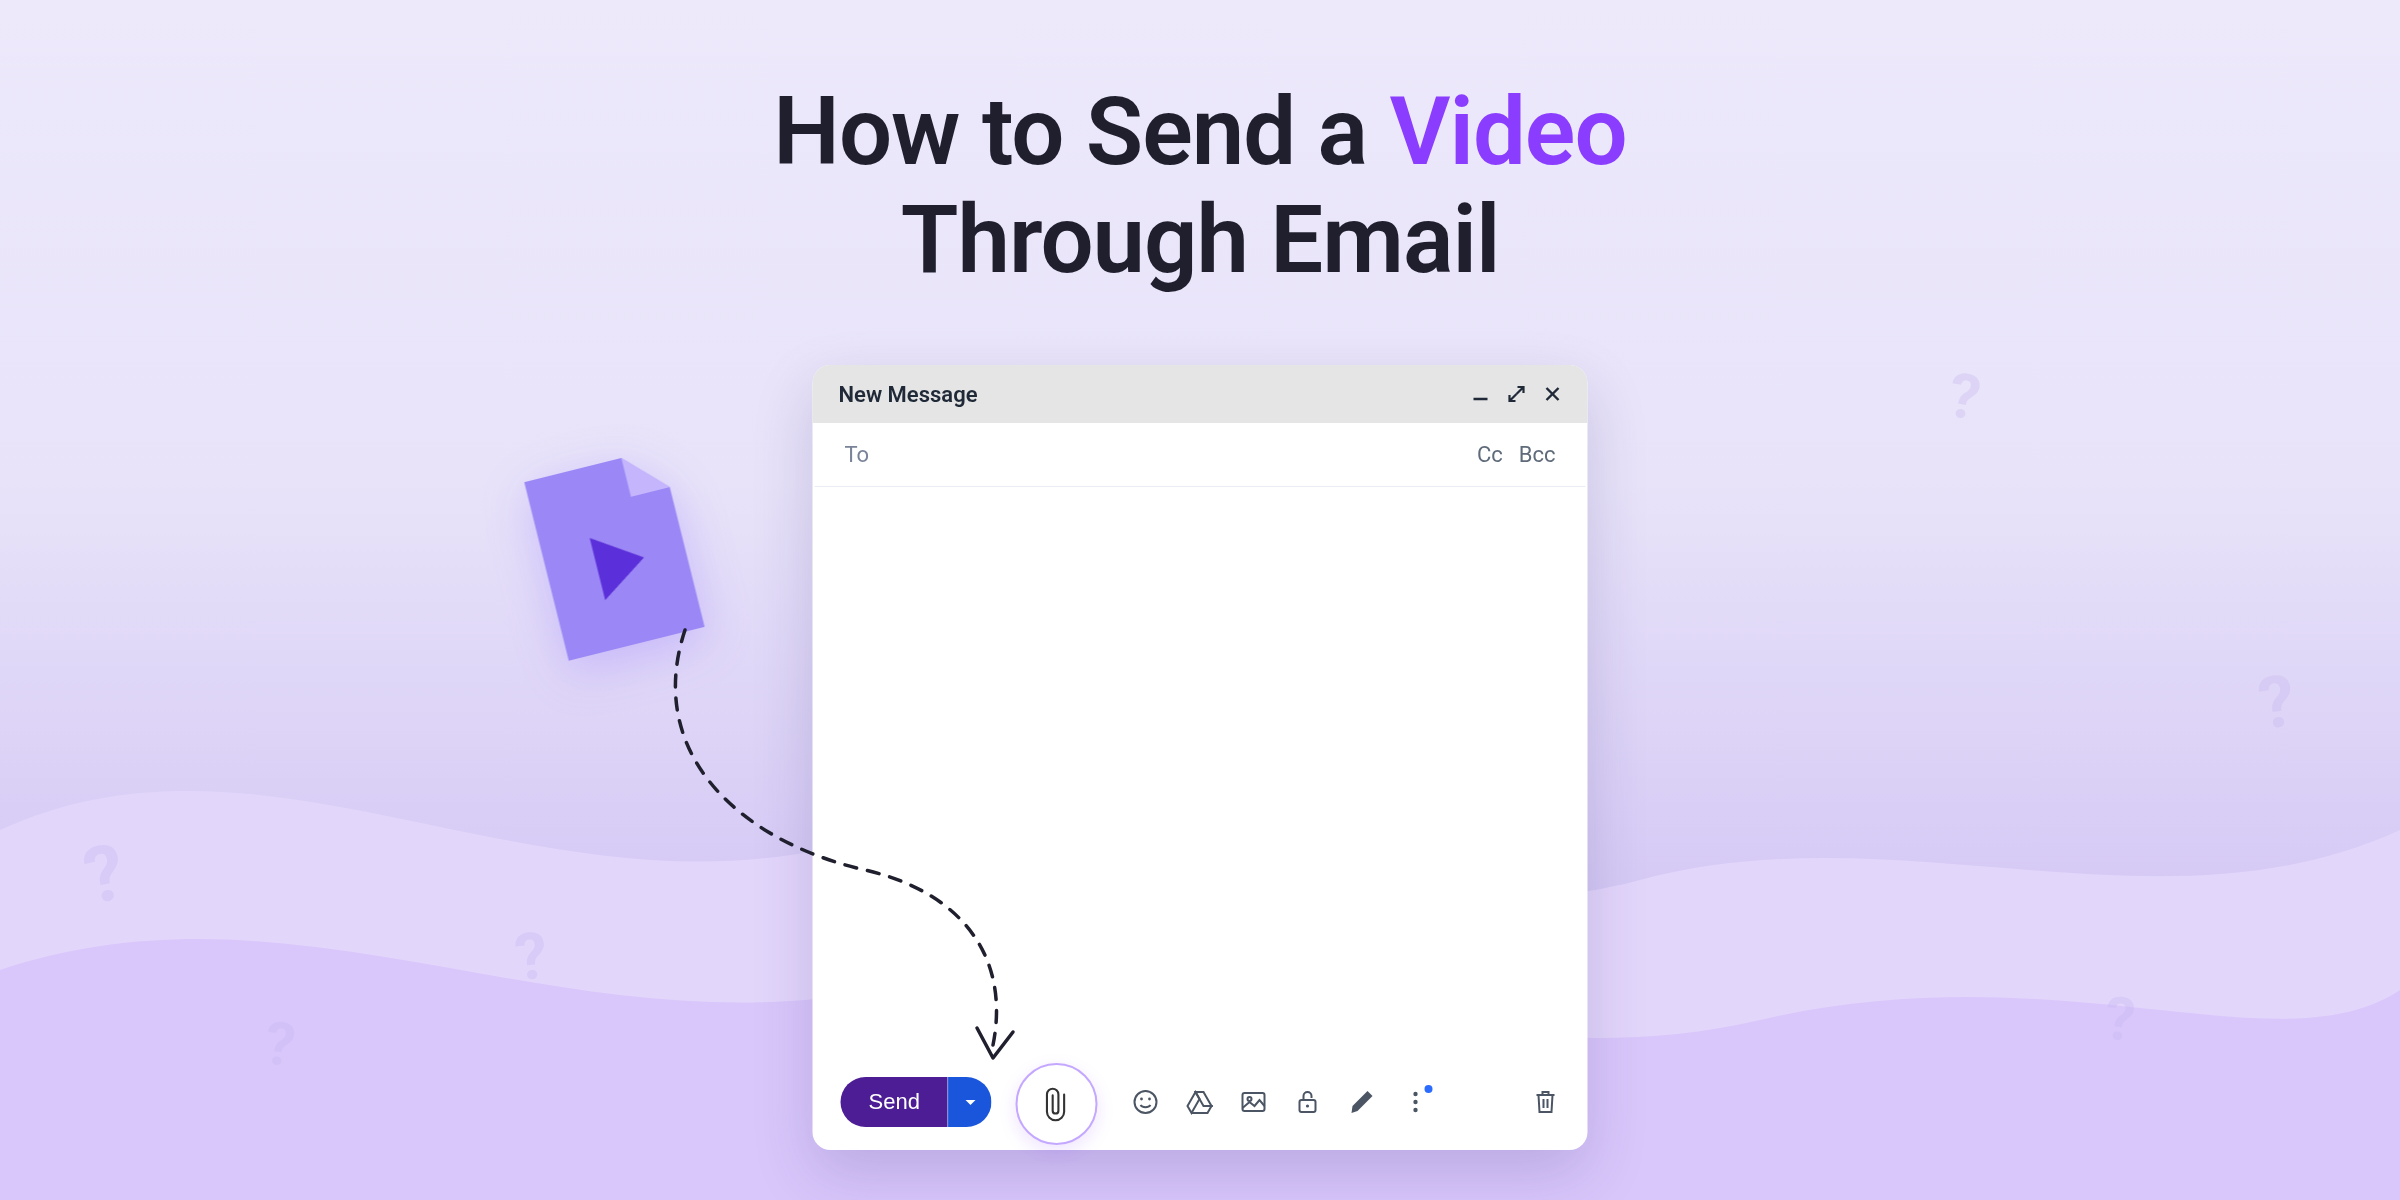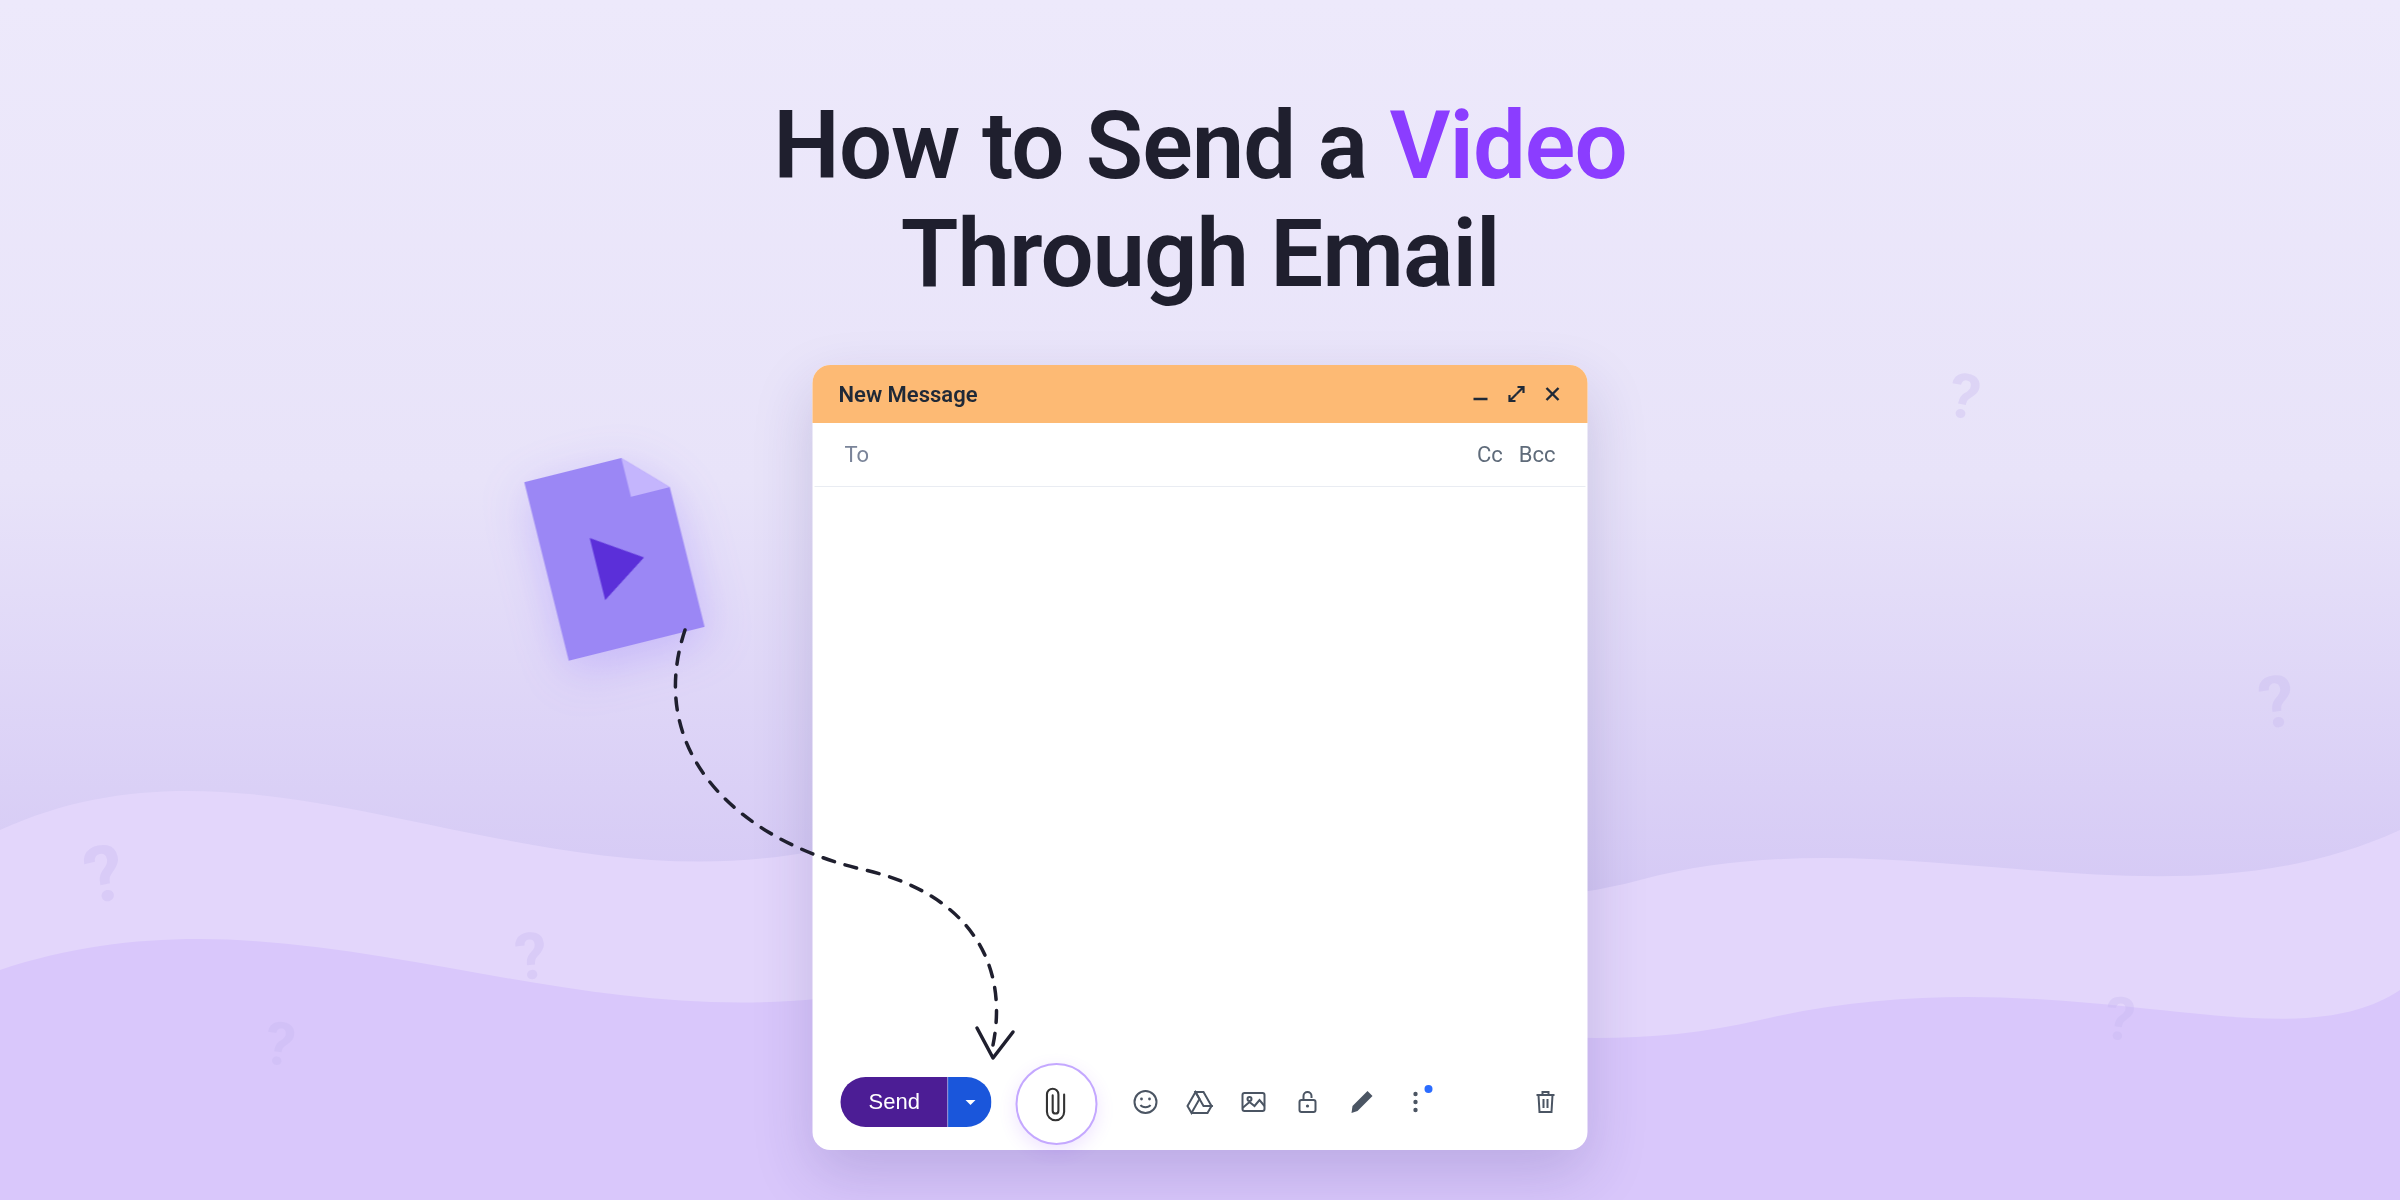--- a/index.html
+++ b/index.html
@@ -14,21 +14,21 @@
 .wave {
   position: absolute;
   bottom: 0;
   left: 0;
   width: 100%;
   height: 550px;
   z-index: 1;
 }
 .headline {
   position: absolute;
-  top: 92px;
+  top: 78px;
   left: 50%;
   transform: translateX(-50%);
   text-align: center;
   font-size: 94px;
   font-weight: 600;
   letter-spacing: -1px;
   color: #1f1f2e;
   line-height: 1.15;
   z-index: 5;
   white-space: nowrap;
@@ -81,21 +81,21 @@
   background: #fff;
   border-radius: 18px;
   box-shadow: 0 24px 60px rgba(50,40,120,0.18);
   z-index: 5;
   display: flex;
   flex-direction: column;
   overflow: visible;
 }
 .compose-header {
   height: 58px;
-  background: #fdba74;
+  background: #e5e5e5;
   border-radius: 18px 18px 0 0;
   display: flex;
   align-items: center;
   justify-content: space-between;
   padding: 0 26px;
 }
 .compose-title { font-size: 22px; font-weight: 600; color: #1f2937; }
 .header-actions { display: flex; gap: 18px; align-items: center; }
 .header-icon { width: 18px; height: 18px; color: #1f2937; cursor: pointer; }
 .header-icon svg { width: 100%; height: 100%; stroke: currentColor; }

